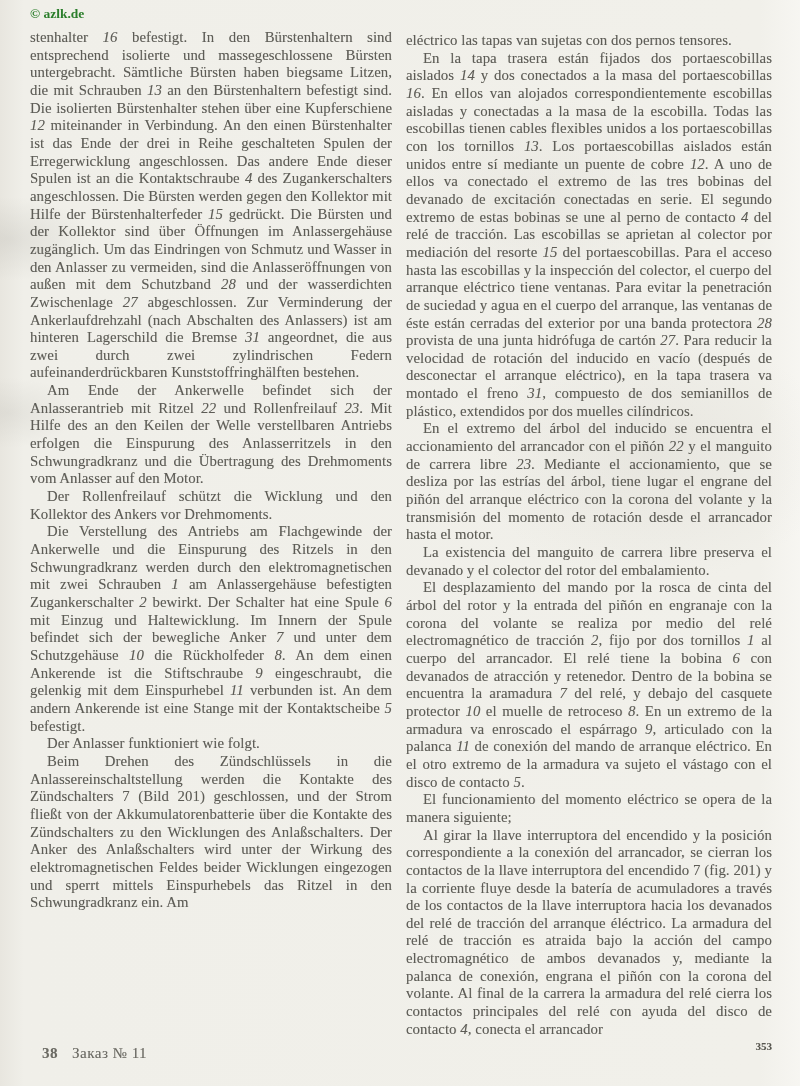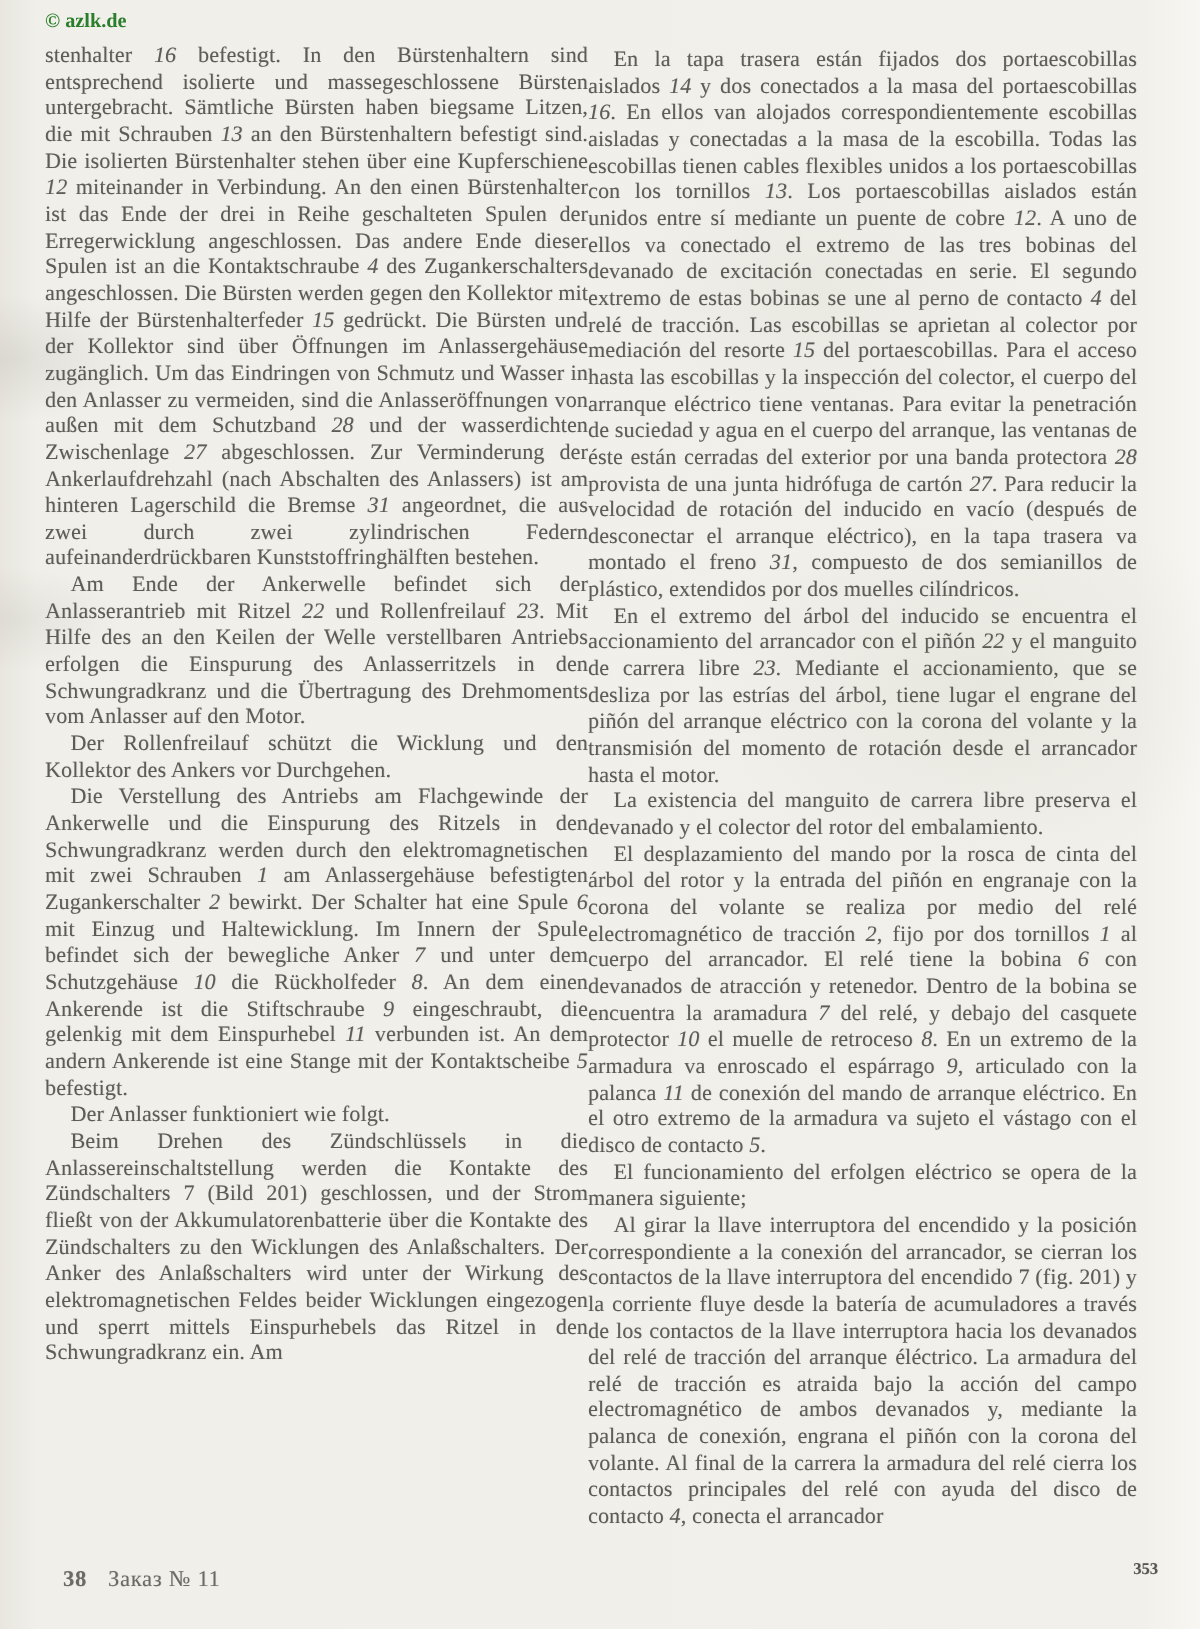--- a/index.html
+++ b/index.html
@@ -20,21 +20,21 @@
       linear-gradient(90deg, #e8e6df 0px, #f0efe9 3%, #f1f0ea 95%, #f7f6f2 100%);
   }
   .watermark {
     position: absolute; top: 6px; left: 30px;
     font-family: Liberation Serif, serif;
     font-size: 13.5px;
     font-weight: bold;
   }
   .columns {
     position: absolute; top: 29px; left: 30px;
-    display: flex; 
+    display: flex; gap: 14px;
   }
   .col { box-sizing: border-box; }
   .col-left  { width: 362px; }
   .col-right { width: 366px; margin-top: 3px; }
   .col p {
     margin: 0;
     text-align: justify;
     font-size: 14.7px;
     line-height: 17.65px;
     color: #5d5c56;
@@ -61,31 +61,32 @@
 <body>
 
 <div class="page">
 
   <div class="watermark" style="color: rgb(43, 126, 43);">© azlk.de</div>
 
   <div class="columns">
     <div class="col col-left">
         <p>stenhalter <span class="it">16</span> befestigt. In den Bürstenhaltern sind entsprechend isolierte und massegeschlossene Bürsten untergebracht. Sämtliche Bürsten haben biegsame Litzen, die mit Schrauben <span class="it">13</span> an den Bürstenhaltern befestigt sind. Die isolierten Bürstenhalter stehen über eine Kupferschiene <span class="it">12</span> miteinander in Verbindung. An den einen Bürstenhalter ist das Ende der drei in Reihe geschalteten Spulen der Erregerwicklung angeschlossen. Das andere Ende dieser Spulen ist an die Kontaktschraube <span class="it">4</span> des Zugankerschalters angeschlossen. Die Bürsten werden gegen den Kollektor mit Hilfe der Bürstenhalterfeder <span class="it">15</span> gedrückt. Die Bürsten und der Kollektor sind über Öffnungen im Anlassergehäuse zugänglich. Um das Eindringen von Schmutz und Wasser in den Anlasser zu vermeiden, sind die Anlasseröffnungen von außen mit dem Schutzband <span class="it">28</span> und der wasserdichten Zwischenlage <span class="it">27</span> abgeschlossen. Zur Verminderung der Ankerlaufdrehzahl (nach Abschalten des Anlassers) ist am hinteren Lagerschild die Bremse <span class="it">31</span> angeordnet, die aus zwei durch zwei zylindrischen Federn aufeinanderdrückbaren Kunststoffringhälften bestehen.</p>
         <p class="indent">Am Ende der Ankerwelle befindet sich der Anlasserantrieb mit Ritzel <span class="it">22</span> und Rollenfreilauf <span class="it">23</span>. Mit Hilfe des an den Keilen der Welle verstellbaren Antriebs erfolgen die Einspurung des Anlasserritzels in den Schwungradkranz und die Übertragung des Drehmoments vom Anlasser auf den Motor.</p>
-        <p class="indent">Der Rollenfreilauf schützt die Wicklung und den Kollektor des Ankers vor Durchgehen.</p>
+        <p class="indent">Der Rollenfreilauf schützt die Wicklung und den Kollektor des Ankers vor Drehmoments.</p>
         <p class="indent">Die Verstellung des Antriebs am Flachgewinde der Ankerwelle und die Einspurung des Ritzels in den Schwungradkranz werden durch den elektromagnetischen mit zwei Schrauben <span class="it">1</span> am Anlassergehäuse befestigten Zugankerschalter <span class="it">2</span> bewirkt. Der Schalter hat eine Spule <span class="it">6</span> mit Einzug und Haltewicklung. Im Innern der Spule befindet sich der bewegliche Anker <span class="it">7</span> und unter dem Schutzgehäuse <span class="it">10</span> die Rückholfeder <span class="it">8</span>. An dem einen Ankerende ist die Stiftschraube <span class="it">9</span> eingeschraubt, die gelenkig mit dem Einspurhebel <span class="it">11</span> verbunden ist. An dem andern Ankerende ist eine Stange mit der Kontaktscheibe <span class="it">5</span> befestigt.</p>
         <p class="indent">Der Anlasser funktioniert wie folgt.</p>
         <p class="indent">Beim Drehen des Zündschlüssels in die Anlassereinschaltstellung werden die Kontakte des Zündschalters 7 (Bild 201) geschlossen, und der Strom fließt von der Akkumulatorenbatterie über die Kontakte des Zündschalters zu den Wicklungen des Anlaßschalters. Der Anker des Anlaßschalters wird unter der Wirkung des elektromagnetischen Feldes beider Wicklungen eingezogen und sperrt mittels Einspurhebels das Ritzel in den Schwungradkranz ein. Am</p>
       </div>
     <div class="col col-right">
+        <p>eléctrico las tapas van sujetas con dos pernos tensores.</p>
         <p class="indent">En la tapa trasera están fijados dos portaescobillas aislados <span class="it">14</span> y dos conectados a la masa del portaescobillas <span class="it">16</span>. En ellos van alojados correspondientemente escobillas aisladas y conectadas a la masa de la escobilla. Todas las escobillas tienen cables flexibles unidos a los portaescobillas con los tornillos <span class="it">13</span>. Los portaescobillas aislados están unidos entre sí mediante un puente de cobre <span class="it">12</span>. A uno de ellos va conectado el extremo de las tres bobinas del devanado de excitación conectadas en serie. El segundo extremo de estas bobinas se une al perno de contacto <span class="it">4</span> del relé de tracción. Las escobillas se aprietan al colector por mediación del resorte <span class="it">15</span> del portaescobillas. Para el acceso hasta las escobillas y la inspección del colector, el cuerpo del arranque eléctrico tiene ventanas. Para evitar la penetración de suciedad y agua en el cuerpo del arranque, las ventanas de éste están cerradas del exterior por una banda protectora <span class="it">28</span> provista de una junta hidrófuga de cartón <span class="it">27</span>. Para reducir la velocidad de rotación del inducido en vacío (después de desconectar el arranque eléctrico), en la tapa trasera va montado el freno <span class="it">31</span>, compuesto de dos semianillos de plástico, extendidos por dos muelles cilíndricos.</p>
         <p class="indent">En el extremo del árbol del inducido se encuentra el accionamiento del arrancador con el piñón <span class="it">22</span> y el manguito de carrera libre <span class="it">23</span>. Mediante el accionamiento, que se desliza por las estrías del árbol, tiene lugar el engrane del piñón del arranque eléctrico con la corona del volante y la transmisión del momento de rotación desde el arrancador hasta el motor.</p>
         <p class="indent">La existencia del manguito de carrera libre preserva el devanado y el colector del rotor del embalamiento.</p>
         <p class="indent">El desplazamiento del mando por la rosca de cinta del árbol del rotor y la entrada del piñón en engranaje con la corona del volante se realiza por medio del relé electromagnético de tracción <span class="it">2</span>, fijo por dos tornillos <span class="it">1</span> al cuerpo del arrancador. El relé tiene la bobina <span class="it">6</span> con devanados de atracción y retenedor. Dentro de la bobina se encuentra la aramadura <span class="it">7</span> del relé, y debajo del casquete protector <span class="it">10</span> el muelle de retroceso <span class="it">8</span>. En un extremo de la armadura va enroscado el espárrago <span class="it">9</span>, articulado con la palanca <span class="it">11</span> de conexión del mando de arranque eléctrico. En el otro extremo de la armadura va sujeto el vástago con el disco de contacto <span class="it">5</span>.</p>
-        <p class="indent">El funcionamiento del erfolgen eléctrico se opera de la manera siguiente;</p>
+        <p class="indent">El funcionamiento del momento eléctrico se opera de la manera siguiente;</p>
         <p class="indent">Al girar la llave interruptora del encendido y la posición correspondiente a la conexión del arrancador, se cierran los contactos de la llave interruptora del encendido 7 (fig. 201) y la corriente fluye desde la batería de acumuladores a través de los contactos de la llave interruptora hacia los devanados del relé de tracción del arranque éléctrico. La armadura del relé de tracción es atraida bajo la acción del campo electromagnético de ambos devanados y, mediante la palanca de conexión, engrana el piñón con la corona del volante. Al final de la carrera la armadura del relé cierra los contactos principales del relé con ayuda del disco de contacto <span class="it">4</span>, conecta el arrancador</p>
       </div>
   </div>
 
   <div class="footer-left">
     <span class="sig-num">38</span><span class="sig-note">Заказ № 11</span>
   </div>
 
   <div class="footer-right">353</div>
 

